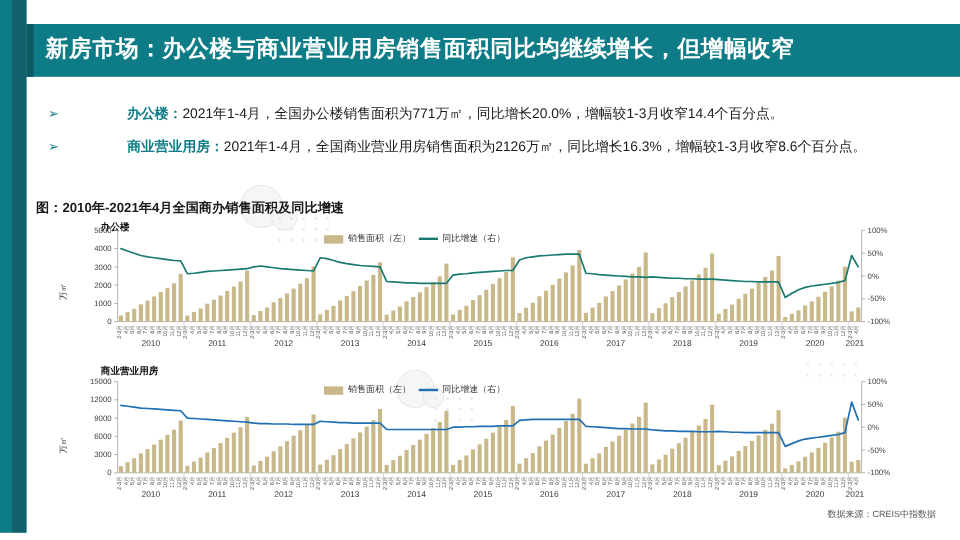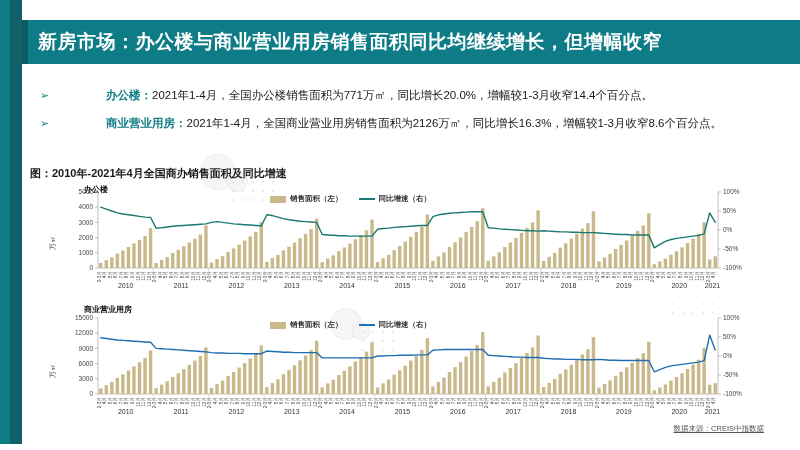--- a/index.html
+++ b/index.html
@@ -119,25 +119,24 @@
   }
 
   .chart {
     position: absolute;
   }
   .chart svg { display: block; }
 
   .legend {
     position: absolute;
     display: flex;
-    gap: 16px;
+    gap: 6px;
     align-items: center;
     font-size: 7.5px;
     color: #333;
-    font-weight: bold;
   }
   .legend .item { display: flex; align-items: center; gap: 4px; }
   .legend .swatch-bar { width: 16px; height: 7px; background: #c9b98a; display: inline-block; }
   .legend .swatch-line { width: 16px; height: 2px; display: inline-block; }
 
   .ylabel {
     position: absolute;
     font-size: 7px;
     color: #333;
     transform: rotate(-90deg);
@@ -149,24 +148,23 @@
     font-size: 8px;
     font-weight: bold;
     color: #111;
     background: transparent;
   }
   .tick-text { font-size: 6.5px; fill: #444; font-family: "Liberation Sans", sans-serif; }
   .tick-text-x { font-size: 4.6px; fill: #444; font-family: "Liberation Sans", sans-serif; }
   .yeartext { font-size: 7px; fill: #333; font-family: "Liberation Sans", sans-serif; }
   .source {
     position: absolute;
-    right: 36px; bottom: 16px;
+    right: 20px; bottom: 16px;
     font-size: 7.5px;
     color: #555;
-    text-decoration: underline;
   }
   .bottom-bar {
     position: absolute;
     left: 0; bottom: 0;
     width: 800px; height: 6px;
     background: #ffffff;
   }
 </style>
 </head>
 <body>

